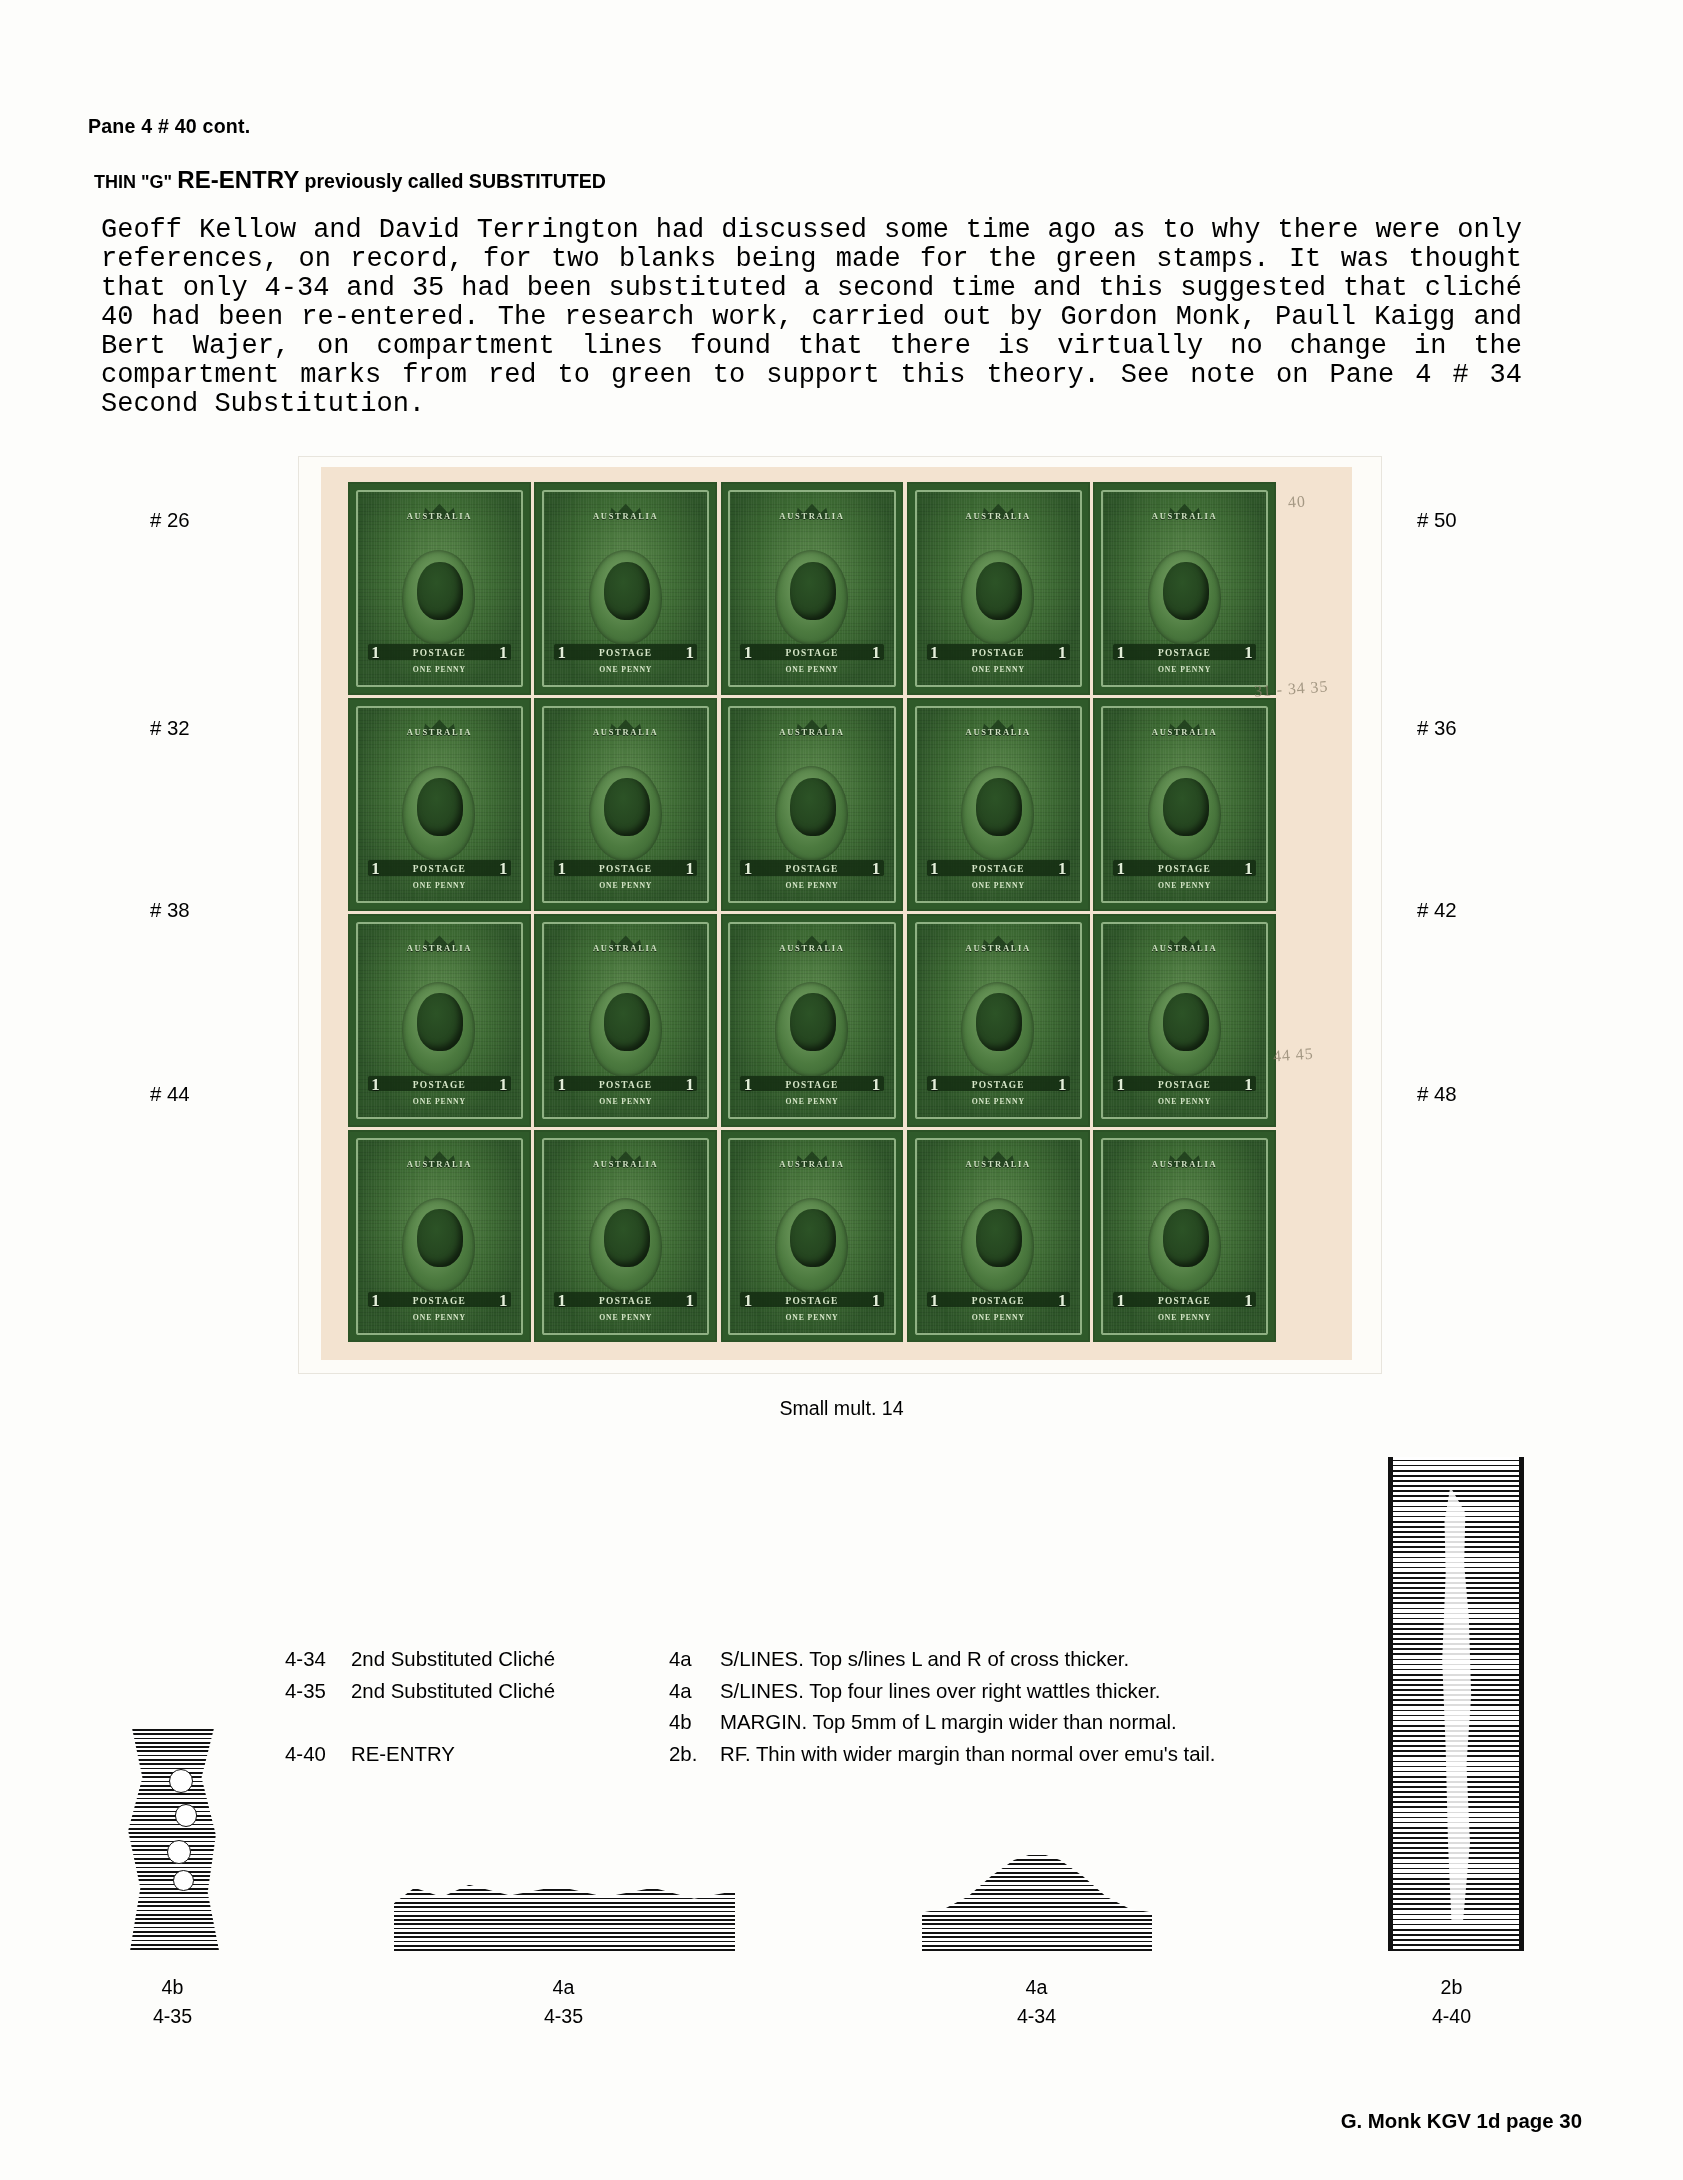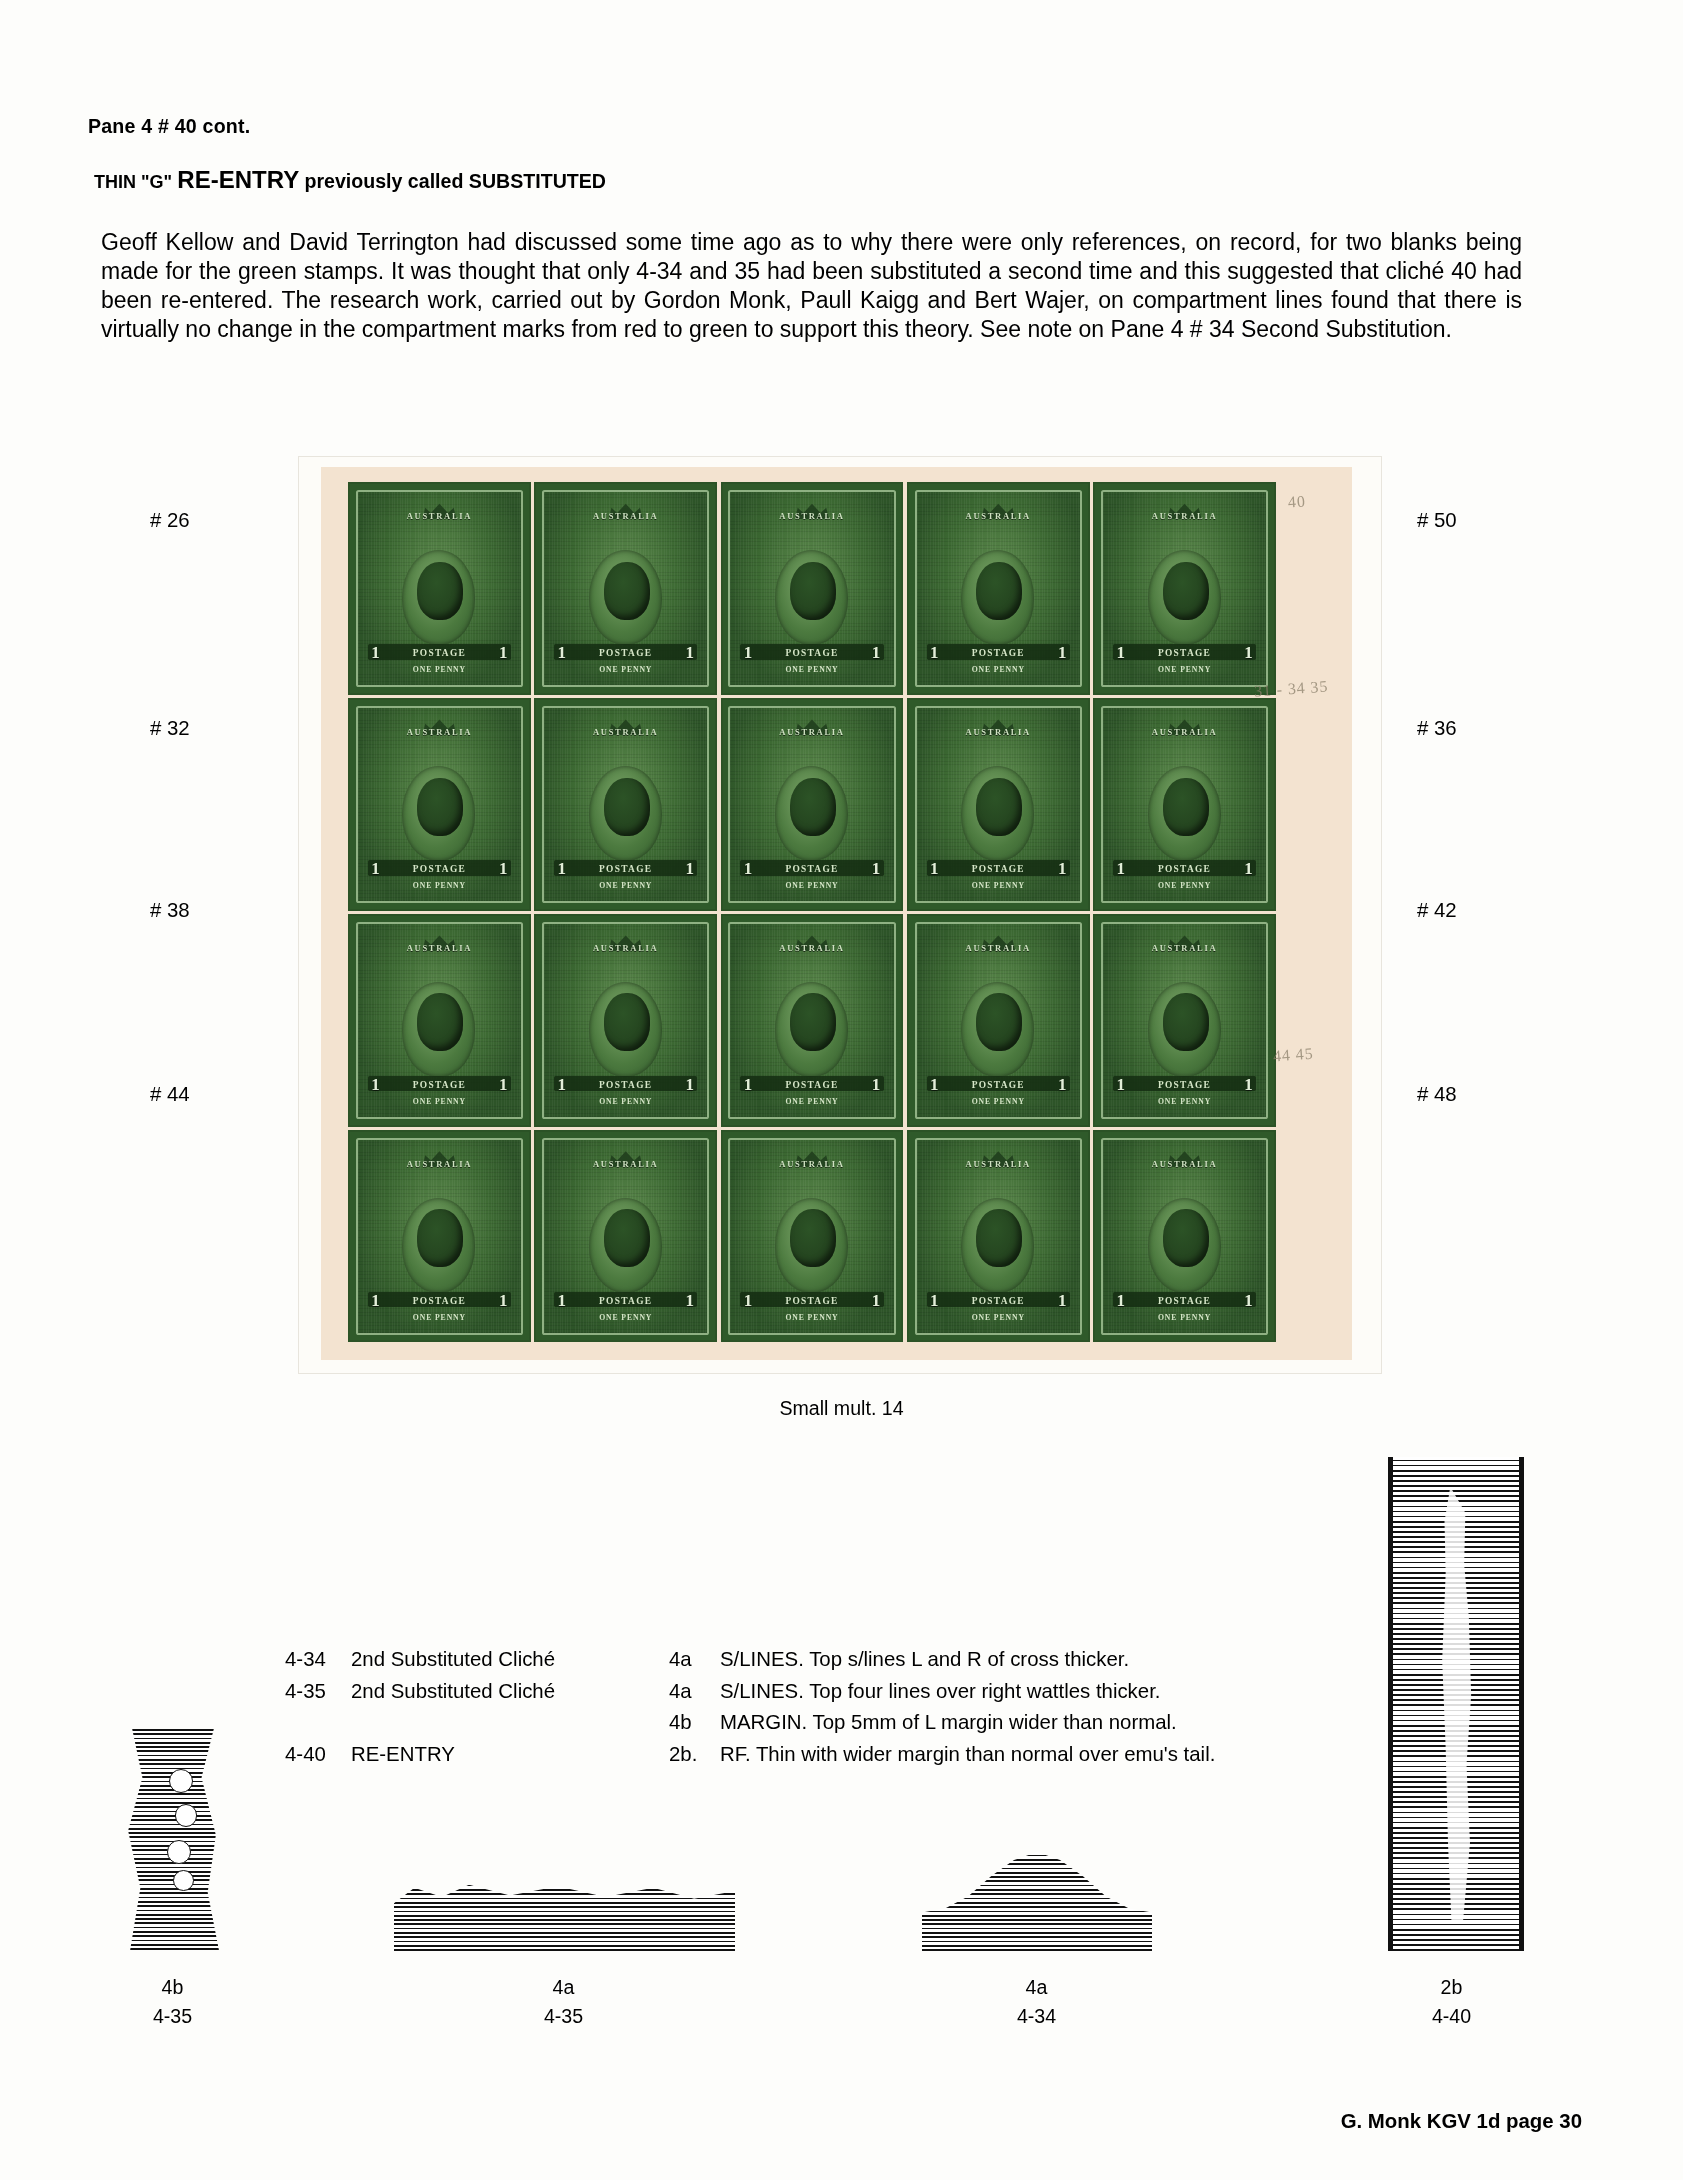--- a/index.html
+++ b/index.html
@@ -47,25 +47,26 @@
     font-weight: bold;
   }
   .title-line .mid {
     font-size: 19.6px;
     font-weight: bold;
   }
 
   .body-para {
     position: absolute;
     left: 101px;
-    top: 228px;
+    top: 216px;
     width: 1421px;
-    font-size: 23px;
+    font-size: 27px;
     line-height: 29px;
     text-align: justify;
+    font-family: Liberation Mono, monospace;
   }
 
   
   .block-wrap {
     position: absolute;
     left: 298px;
     top: 456px;
     width: 1082px;
     height: 916px;
     background: #fdfcf8;

